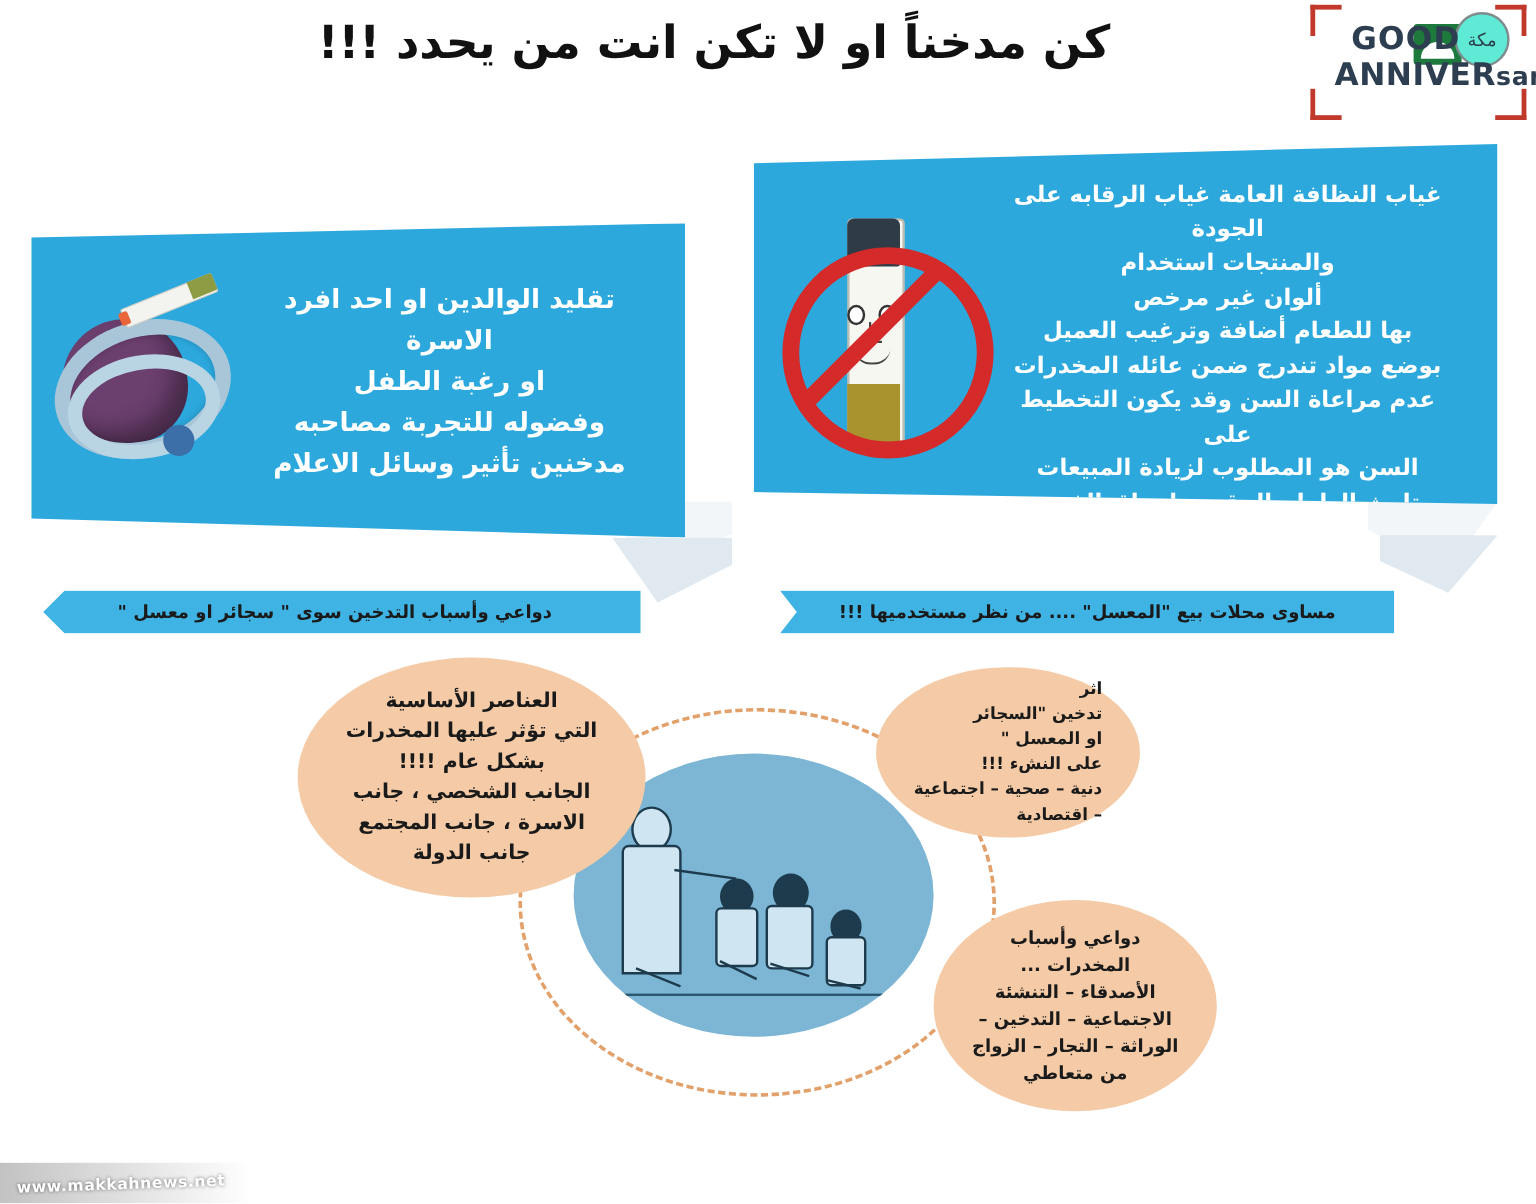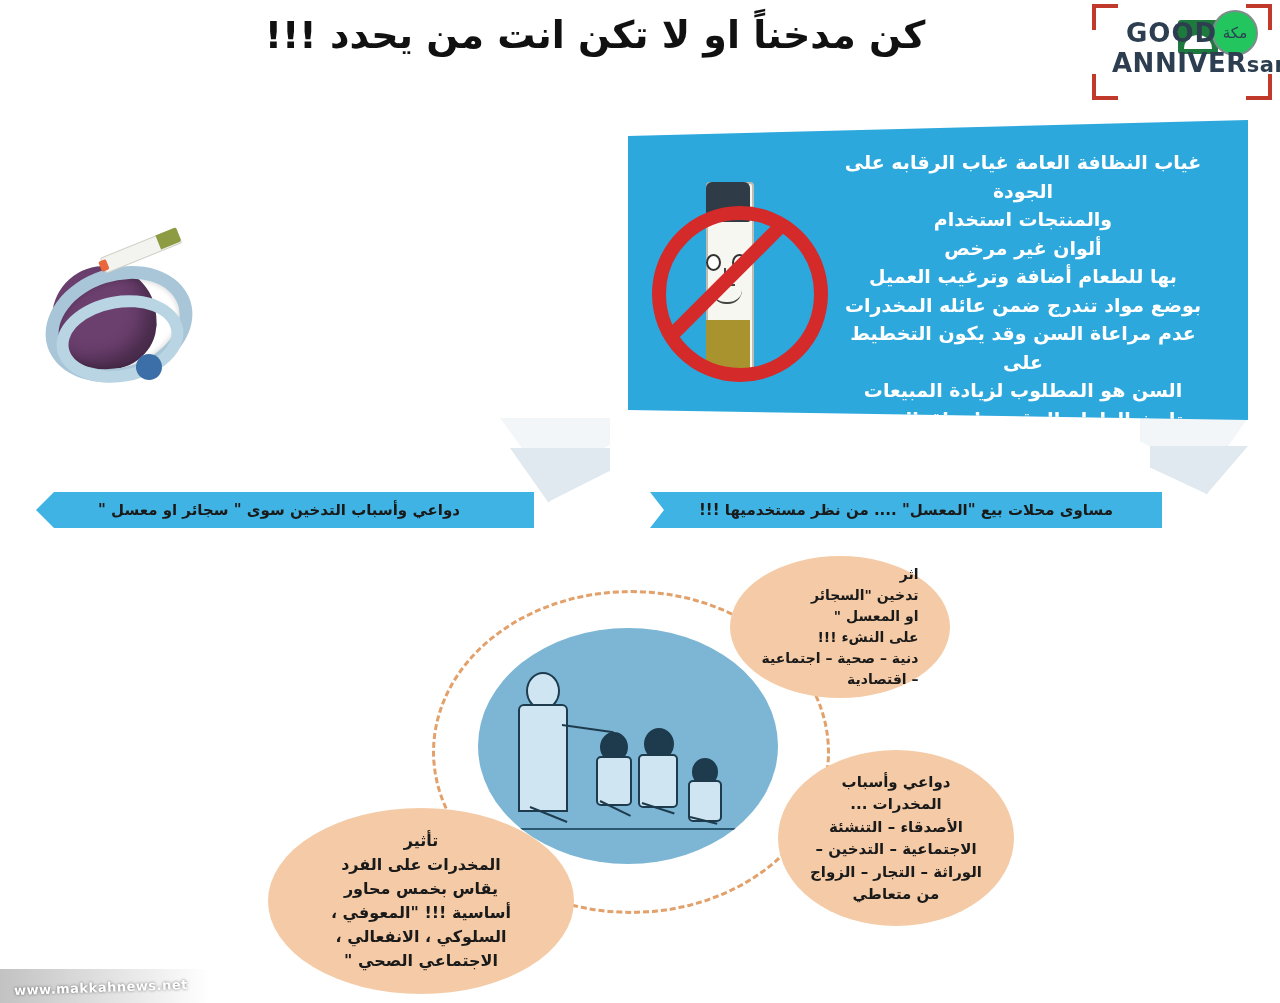--- a/index.html
+++ b/index.html
@@ -71,21 +71,21 @@
     letter-spacing: 0.5px;
   }
   .logo-text-anniv .lower { text-transform: none; font-size: 21px; }
   .logo-badge {
     position: absolute;
     top: 6px;
     right: 14px;
     width: 42px;
     height: 42px;
     border-radius: 50%;
-    background: #22c55e;
+    background: #5eead4;
     border: 2px solid #7f8c8d;
     color: #2c3e50;
     font-size: 15px;
     display: flex;
     align-items: center;
     justify-content: center;
     direction: rtl;
   }
   .logo-green {
     position: absolute;
@@ -468,20 +468,26 @@
     <span class="logo-badge">مكة</span>
     <span class="logo-text-good">GOOD</span>
     <span class="logo-text-anniv"><span>ANNIVER</span><span class="lower">sary</span></span>
   </div>
 
   <div class="paper-fold" style="left:1140px; top:418px; width:108px; height:58px; clip-path: polygon(0 0, 100% 0, 62% 100%, 0 40%);"></div>
   <div class="paper-fold" style="left:1150px; top:446px; width:98px; height:48px; clip-path: polygon(0 0, 100% 0, 58% 100%, 0 45%); background:#dfe9ef;"></div>
   <div class="paper-fold" style="left:500px; top:418px; width:110px; height:60px; clip-path: polygon(0 0, 100% 0, 100% 45%, 40% 100%); "></div>
   <div class="paper-fold" style="left:510px; top:448px; width:100px; height:54px; clip-path: polygon(0 0, 100% 0, 100% 42%, 38% 100%); background:#dfe9ef;"></div>
 
+  <div class="banner banner-left">
+    <div class="banner-body" style="white-space: pre-line;">تقليد الوالدين او احد افرد الاسرة
+او رغبة الطفل
+وفضوله للتجربة مصاحبه
+مدخنين تأثير وسائل الاعلام</div>
+  </div>
 
   <div class="organ-art">
     <span class="organ-heart"></span>
     <span class="organ-coil"></span>
     <span class="organ-coil2"></span>
     <span class="cig-stick"></span>
     <span class="organ-blue-dot"></span>
   </div>
 
   <div class="banner banner-right">
@@ -532,35 +538,35 @@
       <span class="f-limb" style="left:164px; top:174px; width:34px; transform:rotate(18deg);"></span>
 
       <span class="f-head" style="left:214px; top:130px; width:22px; height:24px; background:#1d3b4d;"></span>
       <span class="f-body" style="left:210px; top:152px; width:30px; height:38px; border-radius:5px;"></span>
       <span class="f-limb" style="left:212px; top:188px; width:28px; transform:rotate(14deg);"></span>
 
       <span class="f-limb" style="left:26px; top:200px; width:250px; background:#2a5870;"></span>
     </div>
   </div>
 
+  <div class="bubble bubble-topleft" style="white-space: pre-line;">العناصر الأساسية
+التي تؤثر عليها المخدرات
+بشكل عام !!!!
+الجانب الشخصي ، جانب
+الاسرة ، جانب المجتمع
+جانب الدولة</div>
   <div class="bubble bubble-topright" style="white-space: pre-line; text-align: right;">اثر
 تدخين "السجائر
 او المعسل "
 على النشء !!!
 دنية – صحية – اجتماعية
 – اقتصادية</div>
   <div class="bubble bubble-right" style="white-space: pre-line;">دواعي وأسباب
 المخدرات ...
 الأصدقاء – التنشئة
 الاجتماعية – التدخين –
 الوراثة – التجار – الزواج
 من متعاطي</div>
-  <div class="bubble bubble-bottom" style="white-space: pre-line;">تأثير
-المخدرات على الفرد
-يقاس بخمس محاور
-أساسية !!!  "المعوفي ،
-السلوكي ، الانفعالي ،
-الاجتماعي الصحي "</div>
 
   <div class="wm-strip"></div>
   <div class="watermark">www.makkahnews.net</div>
 
 </div>
 
 </body></html>

